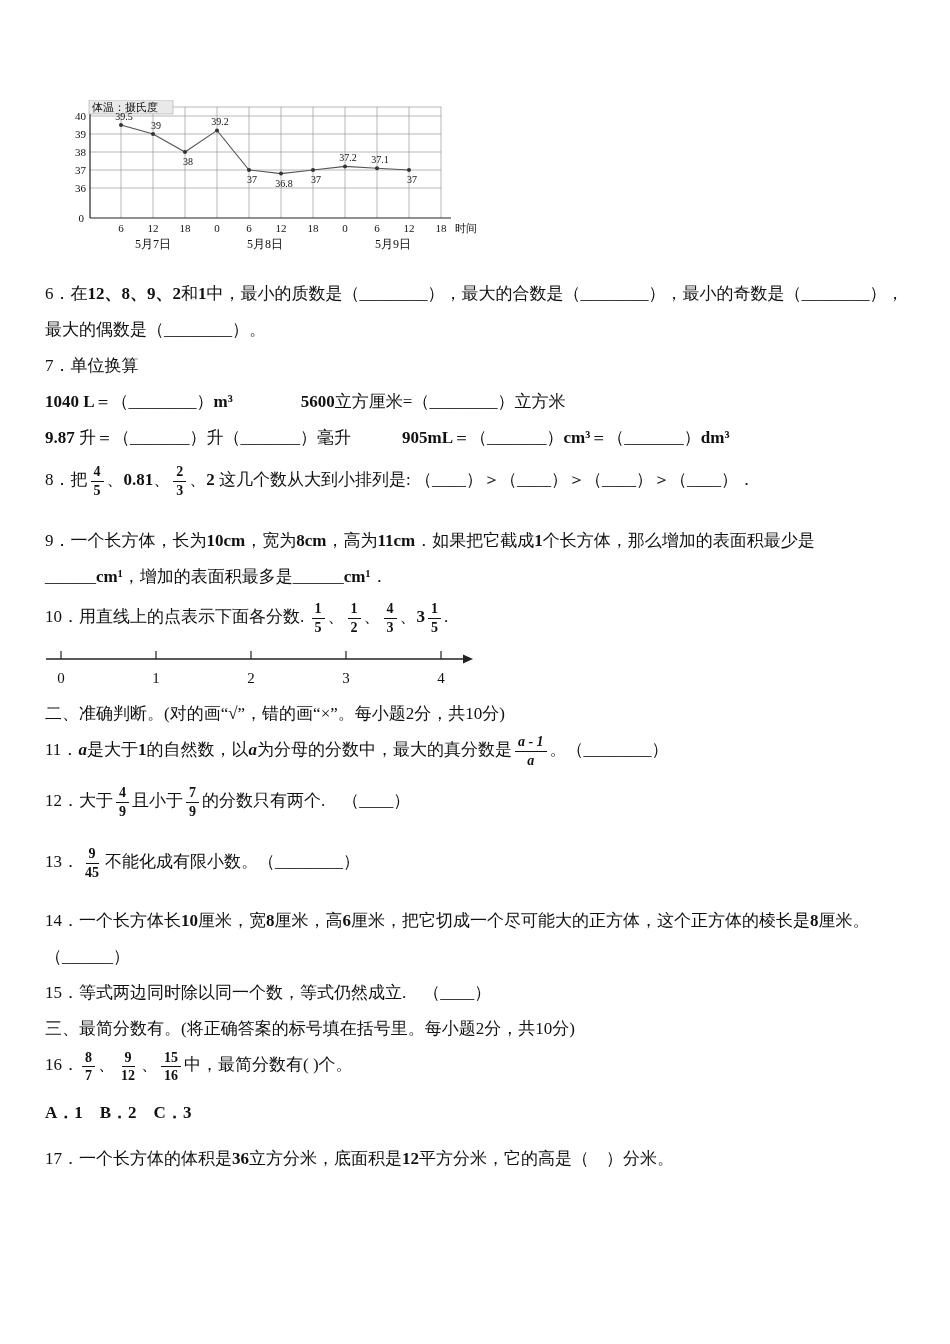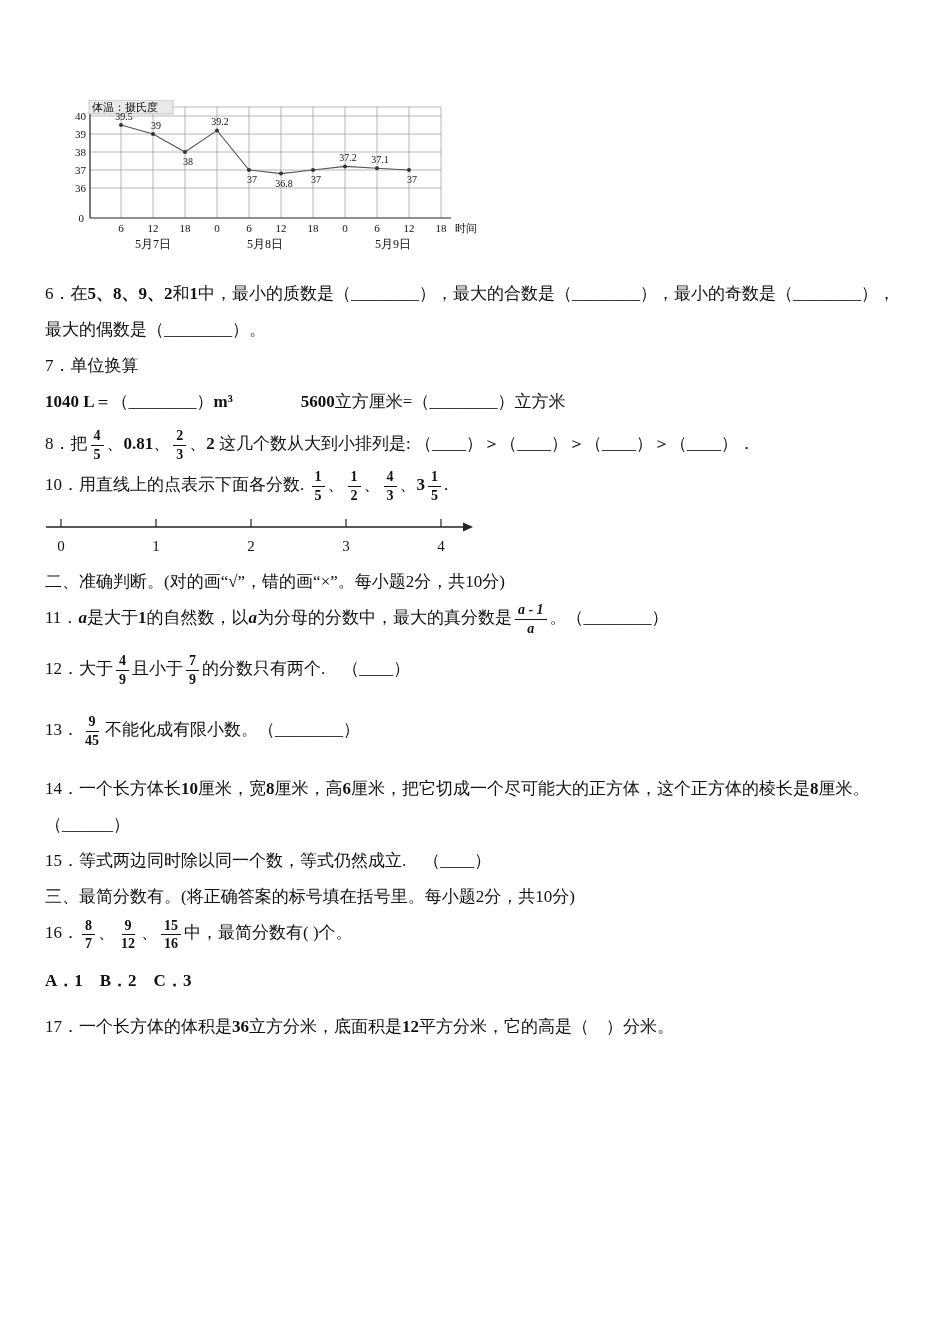--- a/index.html
+++ b/index.html
@@ -89,33 +89,35 @@
         <circle cx="248" cy="70" r="2" fill="#333"></circle>
         <text x="251" y="83" text-anchor="middle" font-size="10" fill="#111">37</text>
         <circle cx="280" cy="66.39999999999995" r="2" fill="#333"></circle>
         <text x="283" y="61.39999999999995" text-anchor="middle" font-size="10" fill="#111">37.2</text>
         <circle cx="312" cy="68.19999999999997" r="2" fill="#333"></circle>
         <text x="315" y="63.199999999999974" text-anchor="middle" font-size="10" fill="#111">37.1</text>
         <circle cx="344" cy="70" r="2" fill="#333"></circle>
         <text x="347" y="83" text-anchor="middle" font-size="10" fill="#111">37</text>
       </svg></div>
 
-  <p class="q">6．在<span class="bb">5、8、9、2</span>和<span class="bb">1</span>中，最小的质数是（________），最大的合数是（________），最小的奇数是（________），最大的偶数是（________）。</p>
+  <p class="q">6．在<span class="bb">12、8、9、2</span>和<span class="bb">1</span>中，最小的质数是（________），最大的合数是（________），最小的奇数是（________），最大的偶数是（________）。</p>
 
   <p class="q">7．单位换算</p>
   <p class="q"><span class="bb">1040 L</span>＝（________）<span class="bb">m³</span>　　　　<span class="bb">5600</span>立方厘米=（________）立方米</p>
+  <p class="q"><span class="bb">9.87</span> 升＝（_______）升（_______）毫升　　　<span class="bb">905mL</span>＝（_______）<span class="bb">cm³</span>＝（_______）<span class="bb">dm³</span></p>
 
   <p class="q mt6">8．把<span class="frac">
         <span class="fn">4</span>
         <span class="fd">5</span>
       </span>、<span class="bb">0.81</span>、<span class="frac">
         <span class="fn">2</span>
         <span class="fd">3</span>
       </span>、<span class="bb">2</span> 这几个数从大到小排列是: （____）＞（____）＞（____）＞（____）．</p>
 
+  <p class="q mt24">9．一个长方体，长为<span class="bb">10cm</span>，宽为<span class="bb">8cm</span>，高为<span class="bb">11cm</span>．如果把它截成<span class="bb">1</span>个长方体，那么增加的表面积最少是______<span class="bb">cm¹</span>，增加的表面积最多是______<span class="bb">cm¹</span>．</p>
 
   <p class="q mt12">10．用直线上的点表示下面各分数. <span class="frac">
         <span class="fn">1</span>
         <span class="fd">5</span>
       </span>、<span class="frac">
         <span class="fn">1</span>
         <span class="fd">2</span>
       </span>、<span class="frac">
         <span class="fn">4</span>
         <span class="fd">3</span>

